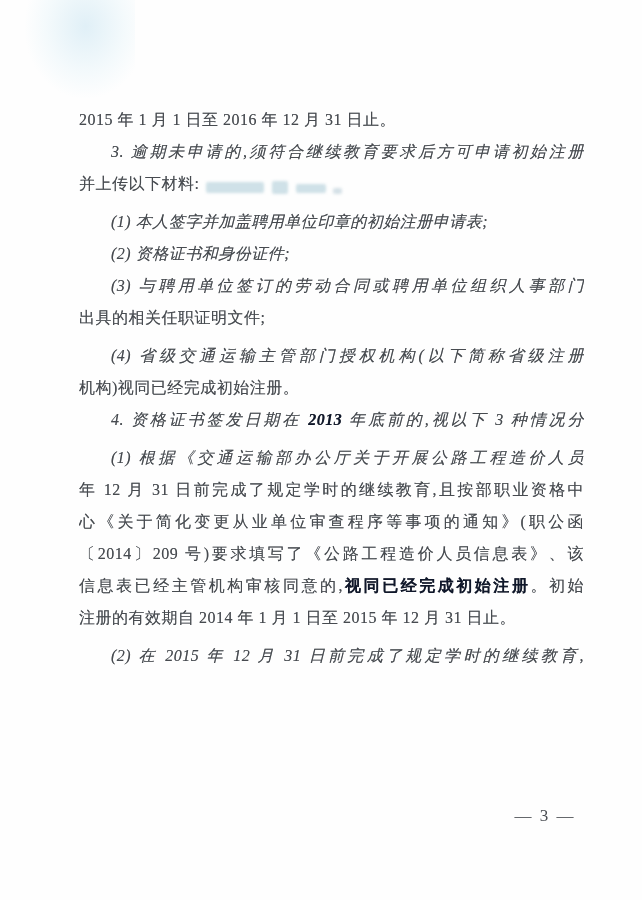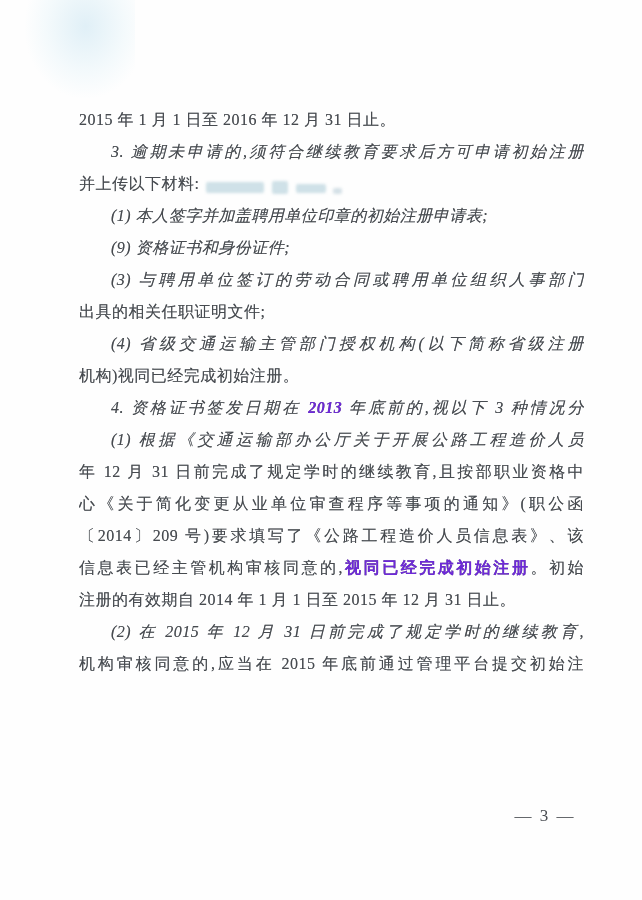--- a/index.html
+++ b/index.html
@@ -59,24 +59,24 @@
     letter-spacing: 0.5px;
     overflow: hidden;
     white-space: nowrap;
   }
   .line.justify {
     white-space: normal;
     text-align: justify;
     text-align-last: justify;
   }
   .line.indent { text-indent: 2em; font-style: italic; }
-  .line.spaced { }
+  .line.spaced { margin-top: 6px; }
   .seg.bold {
     font-weight: bold;
-    color: #6d28d9;
+    color: #0f172a;
     text-shadow: 0 0 0.6px rgba(40,42,46,0.7);
   }
   .page-number {
     position: absolute;
     left: 505px;
     top: 806px;
     width: 80px;
     text-align: center;
     font-size: 17px;
     letter-spacing: 2px;
@@ -96,31 +96,30 @@
     <div class="stamp-mark m2"></div>
     <div class="stamp-mark m3"></div>
     <div class="stamp-mark m4"></div>
   </div>
 
   <div class="textblock">
       <div class="line"><span class="seg">2015 年 1 月 1 日至 2016 年 12 月 31 日止。</span></div>
       <div class="line justify indent"><span class="seg">3. 逾期未申请的,须符合继续教育要求后方可申请初始注册</span></div>
       <div class="line"><span class="seg">并上传以下材料:</span></div>
       <div class="line indent spaced"><span class="seg">(1) 本人签字并加盖聘用单位印章的初始注册申请表;</span></div>
-      <div class="line indent"><span class="seg">(9) 资格证书和身份证件;</span></div>
+      <div class="line indent"><span class="seg">(2) 资格证书和身份证件;</span></div>
       <div class="line justify indent"><span class="seg">(3) 与聘用单位签订的劳动合同或聘用单位组织人事部门</span></div>
       <div class="line"><span class="seg">出具的相关任职证明文件;</span></div>
       <div class="line justify indent spaced"><span class="seg">(4) 省级交通运输主管部门授权机构(以下简称省级注册</span></div>
       <div class="line"><span class="seg">机构)视同已经完成初始注册。</span></div>
       <div class="line justify indent"><span class="seg">4. 资格证书签发日期在 </span><span class="seg bold">2013</span><span class="seg"> 年底前的,视以下 3 种情况分</span></div>
       <div class="line justify indent spaced"><span class="seg">(1) 根据《交通运输部办公厅关于开展公路工程造价人员</span></div>
       <div class="line justify"><span class="seg">年 12 月 31 日前完成了规定学时的继续教育,且按部职业资格中</span></div>
       <div class="line justify"><span class="seg">心《关于简化变更从业单位审查程序等事项的通知》(职公函</span></div>
       <div class="line justify"><span class="seg">〔2014〕209 号)要求填写了《公路工程造价人员信息表》、该</span></div>
       <div class="line justify"><span class="seg">信息表已经主管机构审核同意的,</span><span class="seg bold">视同已经完成初始注册</span><span class="seg">。初始</span></div>
       <div class="line"><span class="seg">注册的有效期自 2014 年 1 月 1 日至 2015 年 12 月 31 日止。</span></div>
       <div class="line justify indent spaced"><span class="seg">(2) 在 2015 年 12 月 31 日前完成了规定学时的继续教育,</span></div>
-      <div class="line justify"><span class="seg">机构审核同意的,应当在 2015 年底前通过管理平台提交初始注</span></div>
     </div>
 
   <div class="page-number">— 3 —</div>
 
 </div>
 
 </body></html>

